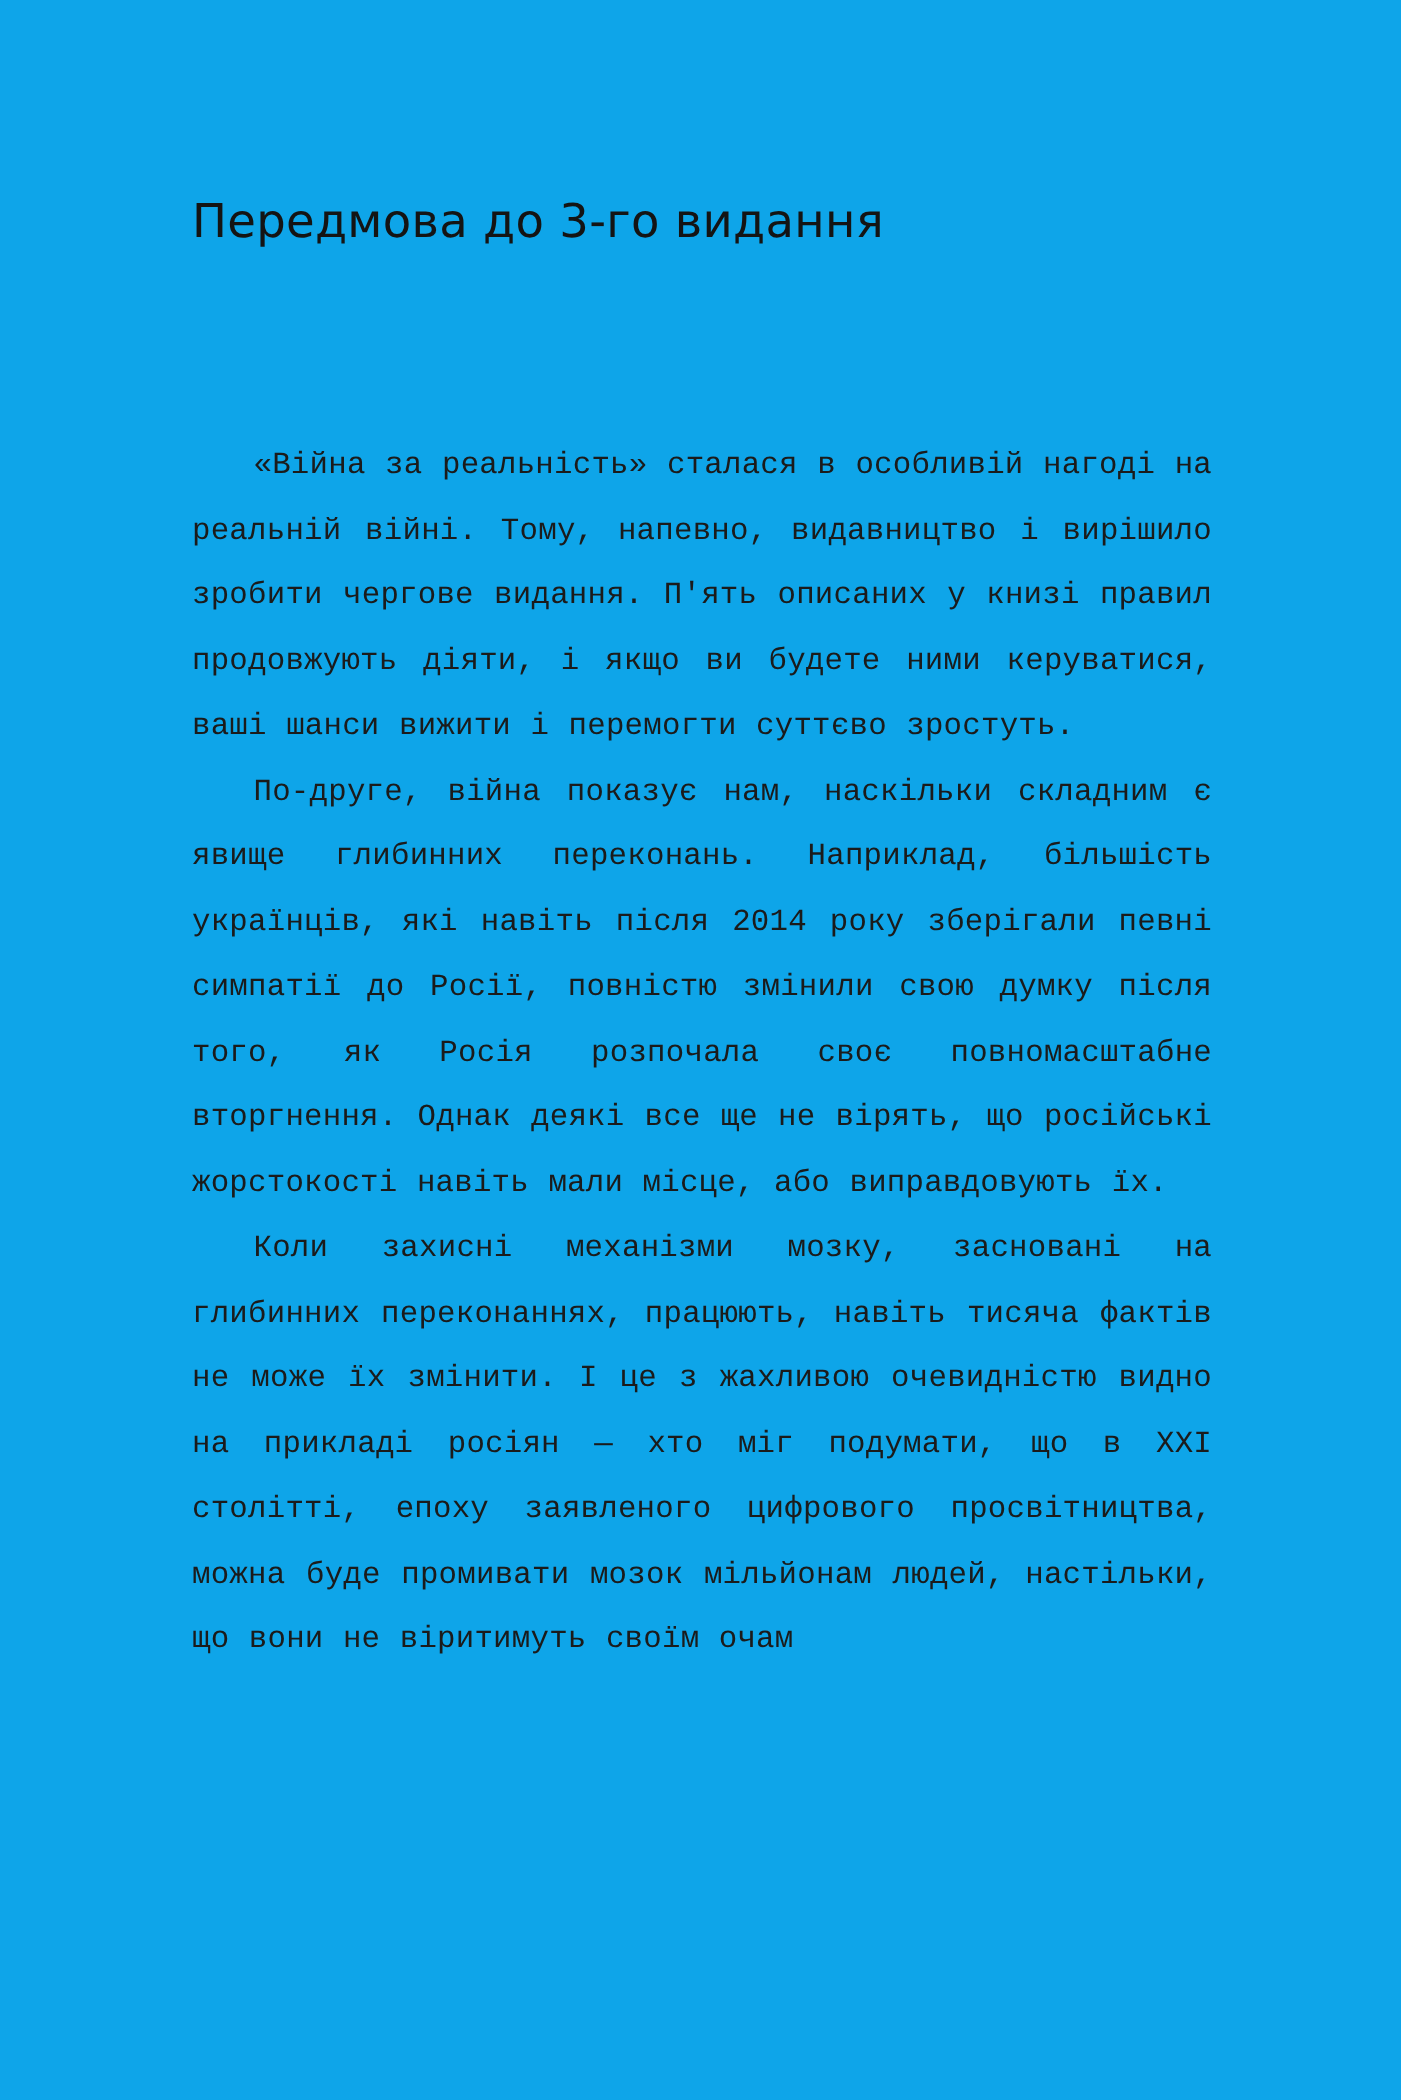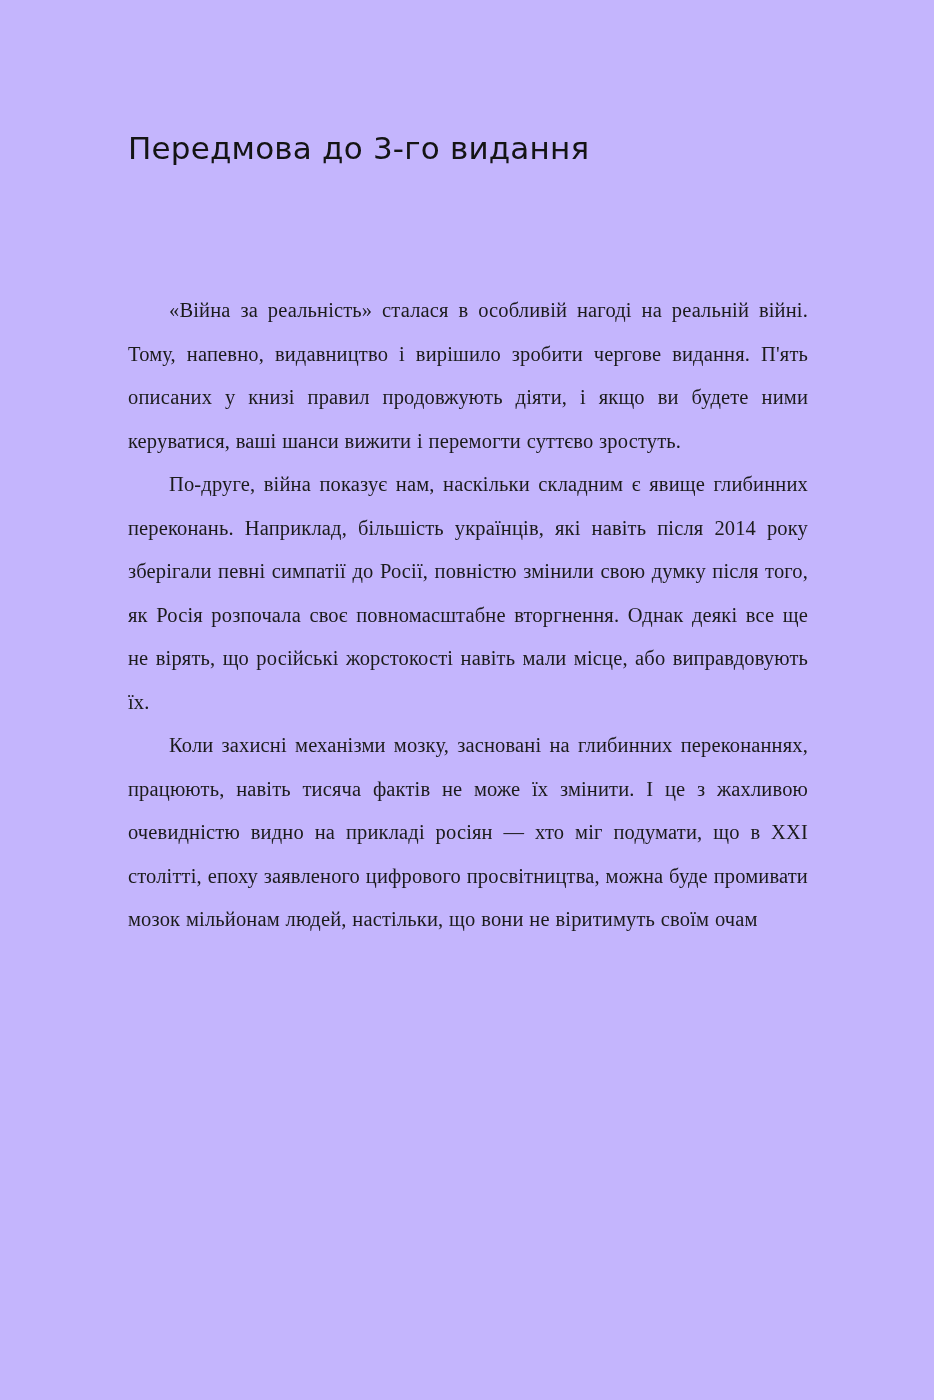--- a/index.html
+++ b/index.html
@@ -4,21 +4,21 @@
 <style>
   html, body {
     margin: 0;
     padding: 0;
     background: #ffffff;
   }
   .page {
     position: relative;
     width: 934px;
     height: 1400px;
-    background: #c4b5fd;
+    background: #0ea5e9;
     overflow: hidden;
     font-family: "DejaVu Serif", serif;
     color: #1a1a1a;
     box-sizing: border-box;
   }
   .content {
     position: absolute;
     left: 128px;
     top: 0;
     width: 680px;
@@ -31,21 +31,21 @@
     letter-spacing: 0.2px;
     color: #141414;
     margin: 0;
     padding-top: 130px;
   }
   .body-text {
     margin-top: 122px;
   }
   .body-text p {
     margin: 0;
-    font-family: Liberation Serif, serif;
+    font-family: Liberation Mono, monospace;
     font-size: 20.5px;
     line-height: 43.5px;
     text-align: justify;
     text-justify: inter-word;
     letter-spacing: 0.15px;
     color: #1b1b1b;
     text-indent: 41px;
     -webkit-hyphens: manual;
     hyphens: manual;
     word-spacing: 0.5px;

